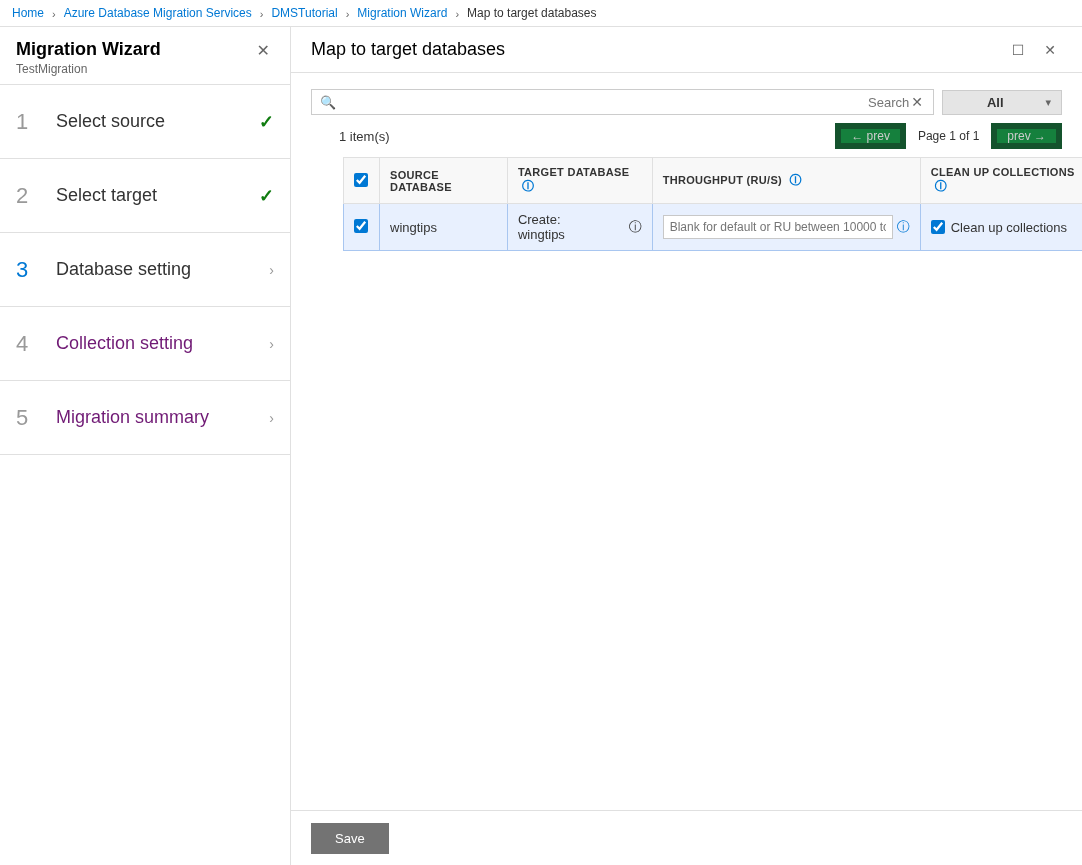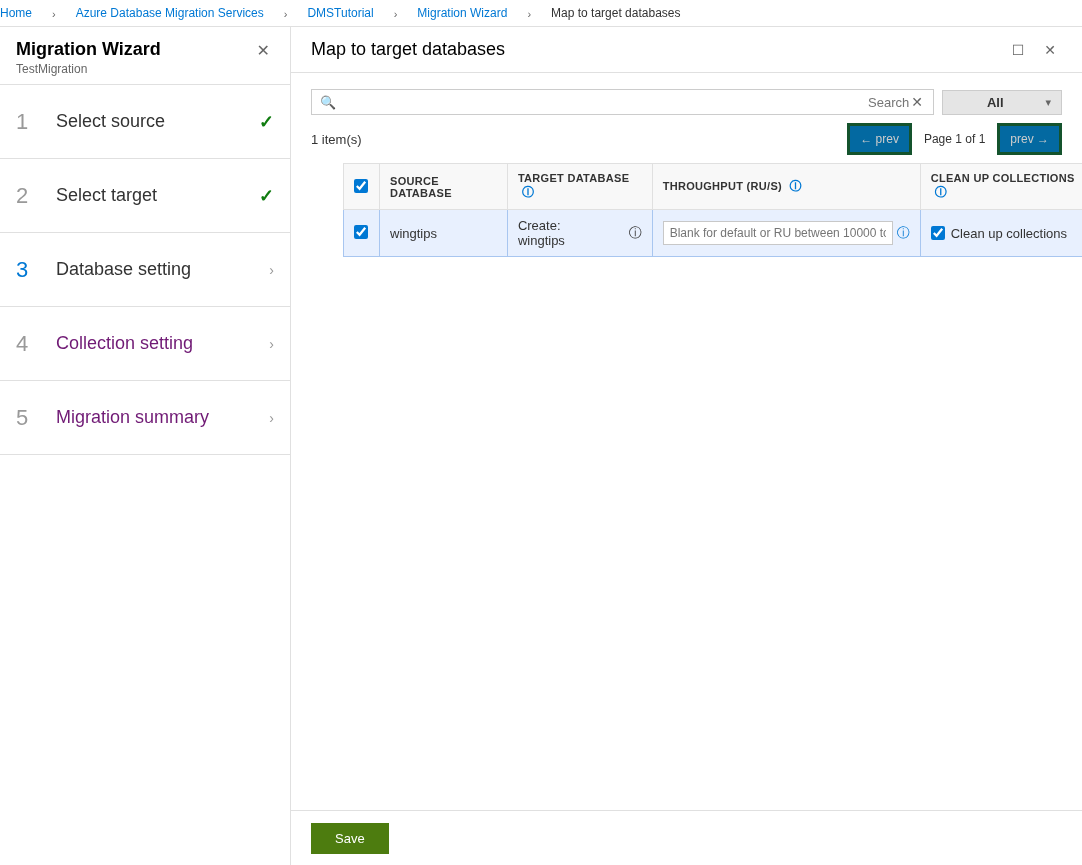--- a/index.html
+++ b/index.html
@@ -2,26 +2,26 @@
 <html><head>
   <meta charset="utf-8">
   <style>
     * { box-sizing: border-box; margin: 0; padding: 0; }
     body { font-family: 'Segoe UI', sans-serif; font-size: 13px; color: #333; background: #fff; }
 
     
     .breadcrumb {
       display: flex;
       align-items: flex-end;
-      padding: 6px 0;
+      padding: 6px 12px;
       background: #fff;
       border-bottom: 1px solid #e0e0e0;
       font-size: 12px;
       color: #0078d4;
-      gap: 20px;
+      gap: 8px;
     }
     .breadcrumb span { color: #333; }
     .breadcrumb a { color: #0078d4; text-decoration: none; }
     .breadcrumb .sep { color: #666; font-size: 11px; }
 
     
     .app-container {
       display: flex;
       height: calc(865px - 26px);
       overflow: hidden;
@@ -208,32 +208,32 @@
     .filter-chevron { color: #666; font-size: 11px; }
 
     
     .items-row {
       display: flex;
       align-items: center;
       justify-content: space-between;
       margin-bottom: 8px;
     }
 
-    .items-count { font-size: 13px; color: #333; }
+    .items-count { font-size: 13px; color: #333; margin-left: 28px; }
 
     .pagination {
       display: flex;
       align-items: center;
       gap: 4px;
     }
 
     .pag-btn {
-      background: #0369a1;
-      border: 3px solid #14532d;
-      padding: 6px 10px;
+      background: #15803d;
+      border: 6px solid #14532d;
+      padding: 0 10px;
       font-size: 12px;
       cursor: pointer;
       color: #666;
     }
     .pag-btn:disabled { color: #ccc; cursor: default; }
 
     .pag-info { font-size: 12px; color: #333; padding: 0 8px; }
 
     
     .data-table {
@@ -310,21 +310,21 @@
     
     .content-footer {
       padding: 12px 20px;
       border-top: 1px solid #e0e0e0;
       display: flex;
       align-items: center;
       gap: 10px;
     }
 
     .btn-save {
-      background: #4d7c0f;
+      background: #737373;
       color: #fff;
       border: none;
       padding: 8px 24px;
       font-size: 13px;
       cursor: pointer;
     }
   </style>
 </head>
 <body>
 

